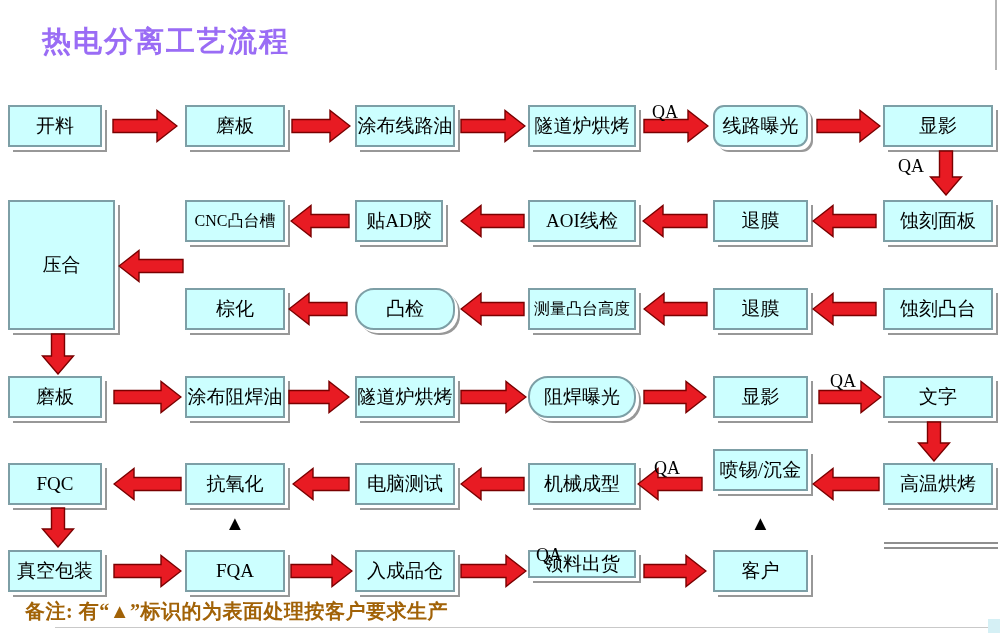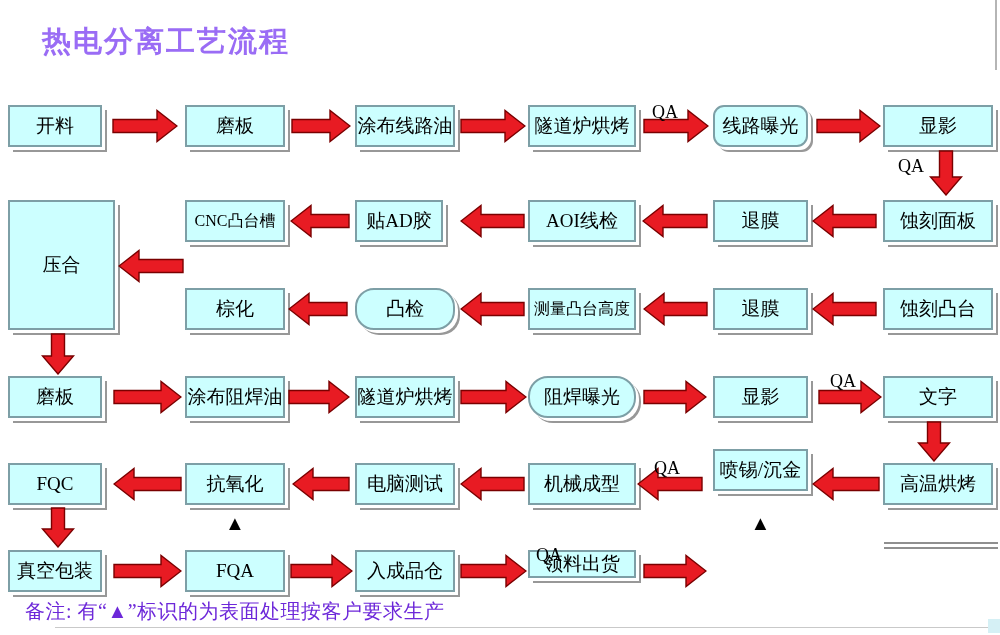--- a/index.html
+++ b/index.html
@@ -16,22 +16,22 @@
     position:absolute;display:flex;align-items:center;justify-content:center;
     background:#ccffff;border:2px solid #7d9fa6;box-sizing:border-box;
     box-shadow:3px 3px 0 #ffffff,5px 5px 0 #989898;
   }
   .node-label{font-size:19px;color:#000;white-space:nowrap;}
   .node-label.small{font-size:16px;}
   .arrow{position:absolute;}
   .qa{position:absolute;font-size:18px;color:#000;white-space:nowrap;}
   .marker{position:absolute;text-align:center;font-size:20px;line-height:20px;color:#000;}
   #note{
-    position:absolute;left:25px;top:598px;font-size:20px;font-weight:normal;
-    color:#6d28d9;letter-spacing:0.5px;white-space:nowrap;
+    position:absolute;left:25px;top:598px;font-size:20px;font-weight:bold;
+    color:#a16207;letter-spacing:0.5px;white-space:nowrap;
   }
   .vline-right{position:absolute;left:995px;top:0;width:2px;height:70px;background:#b5b5b5;}
   .dline1{position:absolute;left:884px;top:542px;width:114px;height:2px;background:#8f8f8f;}
   .dline2{position:absolute;left:884px;top:547px;width:114px;height:2px;background:#8f8f8f;}
   .bottomline{position:absolute;left:55px;top:627px;width:935px;height:1px;background:#c9c9c9;}
   .corner-chip{position:absolute;left:988px;top:619px;width:12px;height:14px;background:#d5f0f5;}
 </style>
 </head>
 <body>
 
@@ -137,20 +137,23 @@
     </div>
     <div class="node" style="left: 185px; top: 550px; width: 100px; height: 42px;">
       <span class="node-label">FQA</span>
     </div>
     <div class="node" style="left: 355px; top: 550px; width: 100px; height: 42px;">
       <span class="node-label">入成品仓</span>
     </div>
     <div class="node" style="left: 528px; top: 550px; width: 108px; height: 28px;">
       <span class="node-label">领料出货</span>
     </div>
+    <div class="node" style="left: 713px; top: 550px; width: 95px; height: 42px;">
+      <span class="node-label">客户</span>
+    </div>
     <svg width="66" height="34" class="arrow" style="left: 112px; top: 109px;">
       <polygon points="1,10.5 45,10.5 45,1.5 65,17 45,32.5 45,23.5 1,23.5" fill="#e81b23" stroke="#7a0000" stroke-width="1.4"></polygon>
     </svg>
     <svg width="60" height="34" class="arrow" style="left: 291px; top: 109px;">
       <polygon points="1,10.5 39,10.5 39,1.5 59,17 39,32.5 39,23.5 1,23.5" fill="#e81b23" stroke="#7a0000" stroke-width="1.4"></polygon>
     </svg>
     <svg width="66" height="34" class="arrow" style="left: 460px; top: 109px;">
       <polygon points="1,10.5 45,10.5 45,1.5 65,17 45,32.5 45,23.5 1,23.5" fill="#e81b23" stroke="#7a0000" stroke-width="1.4"></polygon>
     </svg>
     <svg width="66" height="34" class="arrow" style="left: 643px; top: 109px;">

